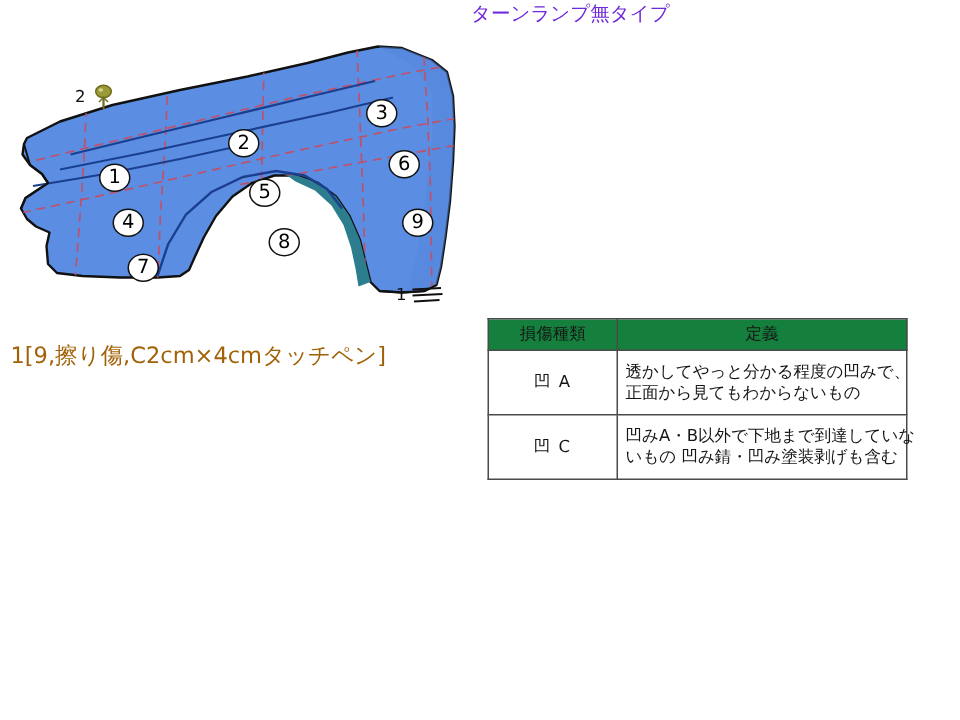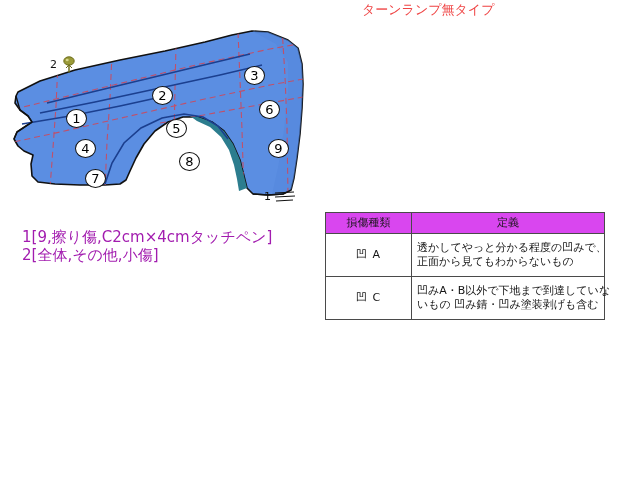--- a/index.html
+++ b/index.html
@@ -18,22 +18,21 @@
 
   
   #doc-title {
     position: absolute;
     left: 314px;
     top: 2px;
     font-size: 13px;
     line-height: 16px;
     letter-spacing: 0px;
     white-space: nowrap;
-    color: #ef4444;
-    margin-left: 48px;
+    color: #6d28d9;
   }
 
   
   #fender-diagram {
     position: absolute;
     left: 0px;
     top: 18px;
     width: 320px;
     height: 195px;
   }
@@ -94,25 +93,25 @@
   }
   #marker-1 .mk-icon {
     position: absolute;
     left: 10px;
     top: 1px;
   }
 
   
   #damage-captions {
     position: absolute;
-    left: 22px;
+    left: 7px;
     top: 228px;
     font-size: 15px;
     line-height: 18px;
-    color: #a21caf;
+    color: #a16207;
     white-space: nowrap;
   }
   #damage-captions div { white-space: nowrap; }
 
   
   #definition-table {
     position: absolute;
     left: 325px;
     top: 212px;
     width: 279px;
@@ -142,21 +141,21 @@
     height: 42px;
     text-align: center;
     letter-spacing: 1px;
   }
   #definition-table tbody td.def {
     padding: 3px 2px 3px 5px;
     text-align: left;
   }
   .row-pink td { background: #eea0c4; }
   .row-white td { background: #ffffff; }
-  thead .row-pink td { background: #d946ef; }
+  thead .row-pink td { background: #15803d; }
   .def-line { display: block; white-space: nowrap; }
 </style>
 </head>
 <body>
 
 <div id="doc-title">ターンランプ無タイプ</div>
 
 <div id="fender-diagram">
 
   <svg width="320" height="195" viewBox="0 0 320 195" xmlns="http://www.w3.org/2000/svg">
@@ -249,21 +248,20 @@
         <path d="M 1,3 L 20,2" stroke="#111111" stroke-width="1.2" fill="none"></path>
         <path d="M 1,7 L 21,6" stroke="#111111" stroke-width="1.2" fill="none"></path>
         <path d="M 2,11 L 19,10" stroke="#111111" stroke-width="1.2" fill="none"></path>
       </svg>
     </span>
   </div>
 </div>
 
 <div id="damage-captions">
   <div>1[9,擦り傷,C2cm×4cmタッチペン]</div>
-  <div>2[全体,その他,小傷]</div>
 </div>
 
 <table id="definition-table">
   <colgroup>
     <col class="c-kind">
     <col class="c-def">
   </colgroup>
   <thead>
     <tr class="row-pink">
       <td>損傷種類</td>

